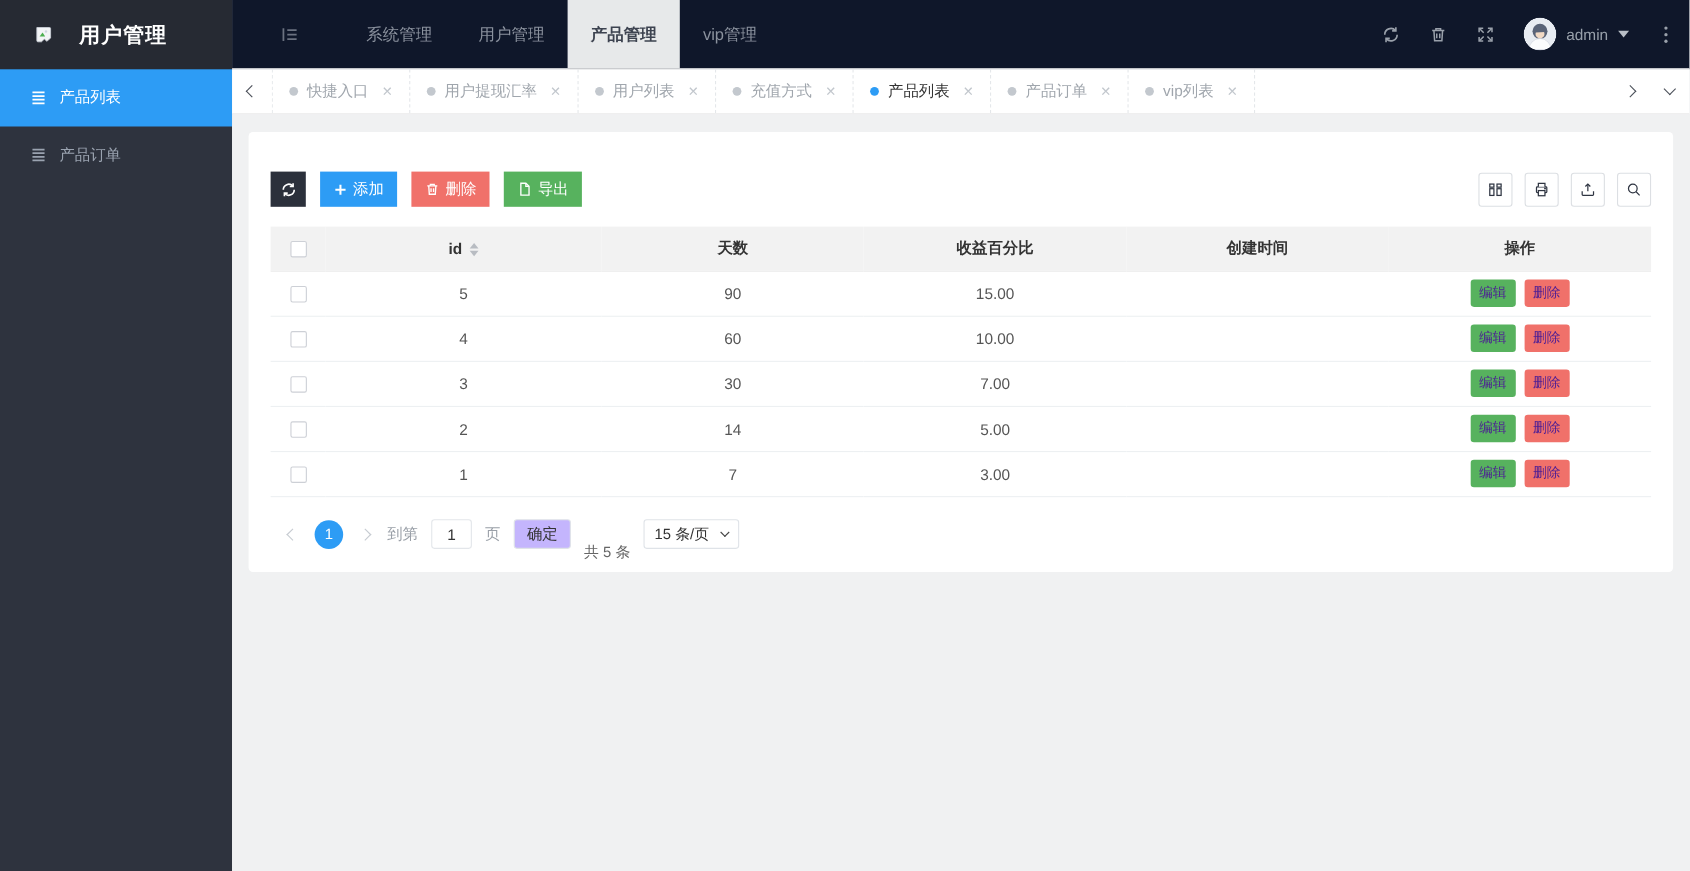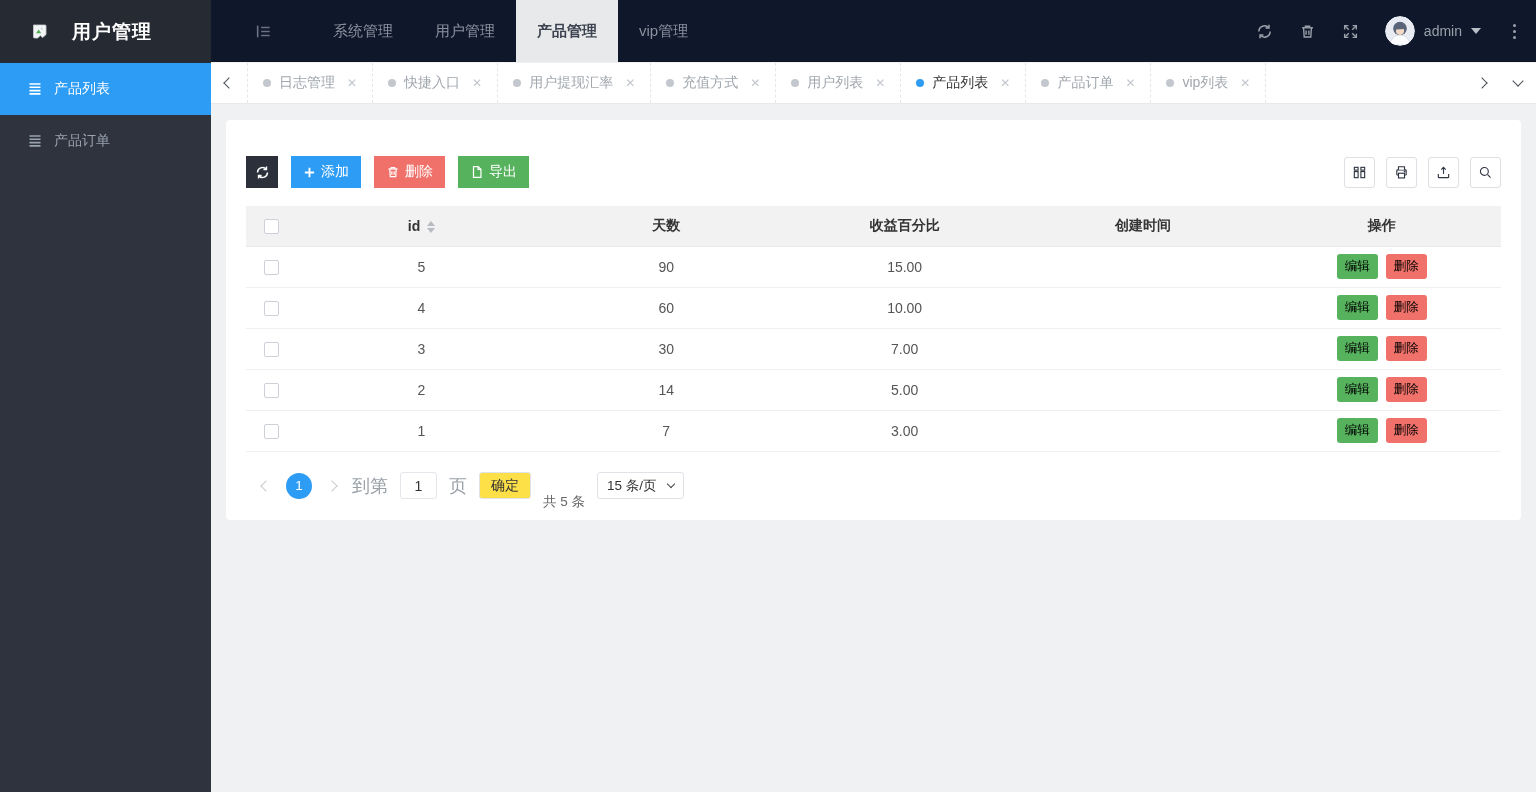--- a/index.html
+++ b/index.html
@@ -65,31 +65,31 @@
   thead th { background:#f2f2f2; height:40px; font-size:14px; color:#333; font-weight:bold; text-align:center; }
   tbody td { height:41px; text-align:center; font-size:14px; color:#555; border-bottom:1px solid #edf0f2; background:#fff; }
   tbody tr:first-child td { border-top:1px solid #e9e9e9; }
   .cb { appearance:none; -webkit-appearance:none; width:15px; height:15px; border:1px solid #cdd0d6; border-radius:2px; background:#fff; cursor:pointer; vertical-align:middle; }
   th.col-cb, td.col-cb { width:50px; }
   th.col-id { width:20%; } th.col-days { width:19%; } th.col-pct { width:19%; } th.col-created { width:19%; }
   .sort { display:inline-flex; flex-direction:column; gap:2px; margin-left:7px; vertical-align:middle; }
   .sort i { width:0; height:0; border:4px solid transparent; }
   .sort .up { border-bottom:5px solid #b8bcc2; border-top:none; }
   .sort .dn { border-top:5px solid #b8bcc2; border-bottom:none; }
-  .mini { border:none; border-radius:3px; color:#000000; font-size:12.5px; padding:4px 8px; cursor:pointer; font-family:inherit; }
+  .mini { border:none; border-radius:3px; color:#4c1d95; font-size:12.5px; padding:4px 8px; cursor:pointer; font-family:inherit; }
   .mini.green { background:var(--success,#57b25e); }
   .mini.red { background:var(--danger,#f0716a); margin-left:8px; }
   
   .pager { display:flex; align-items:center; margin-top:9px; gap:12px; padding-left:12px; }
   .pg-arrow { color:#c6cbd1; display:flex; padding:4px; cursor:pointer; }
   .pg-num { width:26px; height:26px; border-radius:50%; background:var(--accent,#2d9cf5); color:#fff; font-size:13.5px; display:flex; align-items:center; justify-content:center; cursor:pointer; }
-  .pg-text { color:#9aa0a8; font-size:18px; }
+  .pg-text { color:#9aa0a8; font-size:14px; }
   .pg-total { color:#666; font-size:13.5px;margin-top:32px; }
   .pg-input { width:37px; height:27px; border:1px solid #e3e6ea; border-radius:3px; text-align:center; font-size:14px; color:#333; font-family:inherit; }
-  .pg-confirm { height:27px; padding:0 11px; background:#fde047; border:1px solid #dfe3e8; border-radius:3px; font-size:14px; color:#333; cursor:pointer; font-family:inherit; }
+  .pg-confirm { height:27px; padding:0 11px; background:#c4b5fd; border:1px solid #dfe3e8; border-radius:3px; font-size:14px; color:#333; cursor:pointer; font-family:inherit; }
   .select-wrap { position:relative; display:inline-flex; align-items:center; }
   .select-wrap select { appearance:none; -webkit-appearance:none; height:27px; border:1px solid #dfe3e8; border-radius:3px; background:#fff; font-size:13.5px; color:#333; padding:0 26px 0 9px; font-family:inherit; cursor:pointer; }
   .select-wrap .chev { position:absolute; right:10px; pointer-events:none; color:#444; width:6px; height:6px; }
   svg { display:block; }
 </style>
 </head>
 <body>
 
 <aside class="sidebar">
   <div class="logo-area">
@@ -194,41 +194,36 @@
     </div>
   </header>
 
   <div class="tabbar">
     <span class="tab-scroll-btn">
         <i class="chev left"></i>
       </span>
     <div class="tabs">
       <div class="tab">
           <span class="dot"></span>
-          <span>日志管理</span>
-          <span class="close"></span>
-        </div>
-      <div class="tab">
-          <span class="dot"></span>
           <span>快捷入口</span>
           <span class="close"></span>
         </div>
       <div class="tab">
           <span class="dot"></span>
           <span>用户提现汇率</span>
           <span class="close"></span>
         </div>
       <div class="tab">
           <span class="dot"></span>
+          <span>用户列表</span>
+          <span class="close"></span>
+        </div>
+      <div class="tab">
+          <span class="dot"></span>
           <span>充值方式</span>
-          <span class="close"></span>
-        </div>
-      <div class="tab">
-          <span class="dot"></span>
-          <span>用户列表</span>
           <span class="close"></span>
         </div>
       <div class="tab active">
           <span class="dot"></span>
           <span>产品列表</span>
           <span class="close"></span>
         </div>
       <div class="tab">
           <span class="dot"></span>
           <span>产品订单</span>

